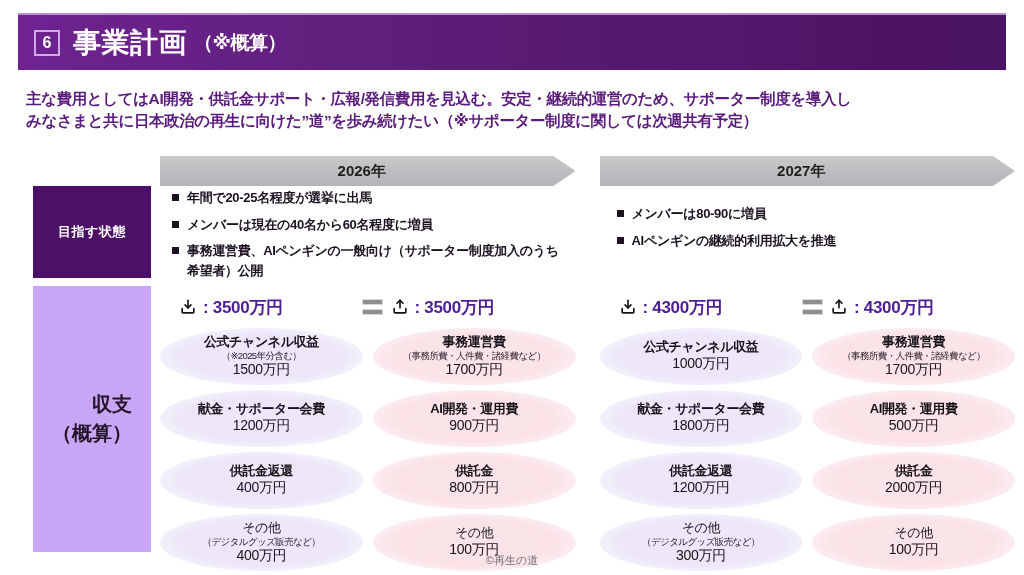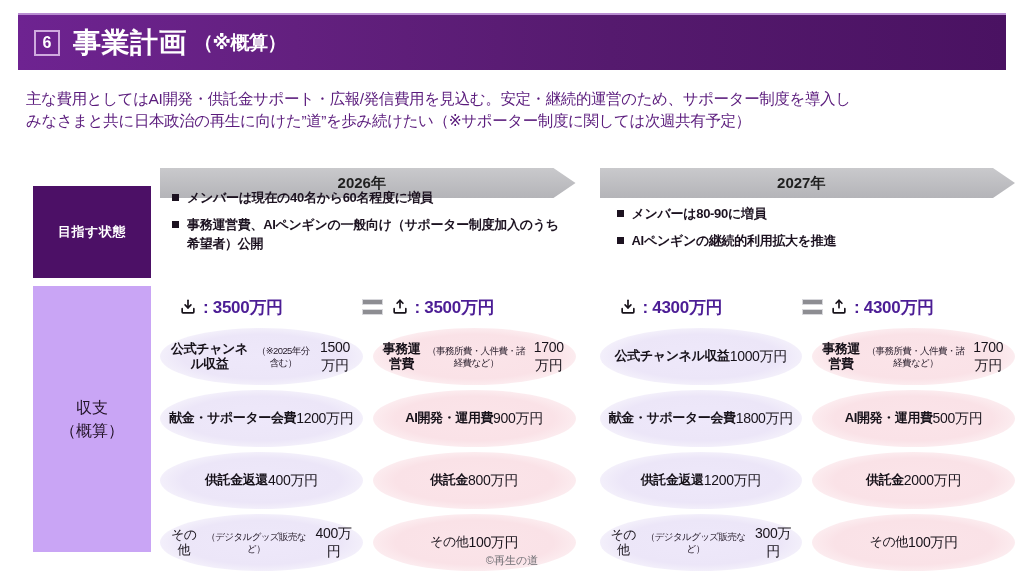--- a/index.html
+++ b/index.html
@@ -60,30 +60,30 @@
   }
 
   
   .lead {
     position: absolute;
     left: 26px;
     top: 88px;
     width: 982px;
     color: #5a1b7c;
     font-size: 15.5px;
-    font-weight: normal;
+    font-weight: bold;
     line-height: 1.45;
     letter-spacing: -0.4px;
   }
 
   
   .year-row {
     position: absolute;
     left: 160px;
-    top: 168px;
+    top: 156px;
     width: 855px;
     height: 30px;
     display: flex;
     gap: 24px;
   }
   .year-banner {
     position: relative;
     flex: 1 1 0;
     height: 30px;
     background: linear-gradient(180deg, #c9c9cc 0%, #b4b4b8 100%);
@@ -124,23 +124,23 @@
     top: 286px;
     width: 118px;
     height: 266px;
     background: #c9a5f5;
     display: flex;
     align-items: center;
     justify-content: center;
   }
   .side-budget-label {
     color: #231428;
-    font-size: 16px;
-    font-weight: normal;
-    text-align: center;
+    font-size: 20px;
+    font-weight: bold;
+    text-align: right;
     line-height: 1.45;
   }
 
   
   .goals-row {
     position: absolute;
     left: 160px;
     top: 188px;
     width: 855px;
     display: flex;
@@ -224,25 +224,25 @@
   .cards {
     display: flex;
     gap: 10px;
     margin-top: 2px;
   }
   .card-col { flex: 1 1 0; }
   .card {
     height: 57px;
     border-radius: 50%/50%;
     display: flex;
-    flex-direction: row;
+    flex-direction: column;
     align-items: center;
     justify-content: center;
     margin-bottom: 5px;
-    text-align: center;
+    text-align: right;
     padding: 0 6px;
     box-sizing: border-box;
   }
   .card.income {
     background: radial-gradient(ellipse at center, #eee8fa 0%, #ece6f8 55%, #f7f5fc 80%, #fbfafd 100%);
   }
   .card.expense {
     background: radial-gradient(ellipse at center, #fbe4e9 0%, #fae2e7 55%, #fdf2f4 80%, #fefafb 100%);
   }
   .card-title {
@@ -305,20 +305,24 @@
 </div>
 <div class="side-budget">
   <span class="side-budget-label">
     <span>収支</span><br>
     <span>（概算）</span>
   </span>
 </div>
 
 <div class="goals-row">
   <div class="goals-col c1">
+    <div class="goal-item">
+      <span class="goal-bullet"></span>
+      <span>年間で20-25名程度が選挙に出馬</span>
+    </div>
     <div class="goal-item">
       <span class="goal-bullet"></span>
       <span>メンバーは現在の40名から60名程度に増員</span>
     </div>
     <div class="goal-item">
       <span class="goal-bullet"></span>
       <span>事務運営費、AIペンギンの一般向け（サポーター制度加入のうち希望者）公開</span>
     </div>
   </div>
   <div class="goals-col c2">

